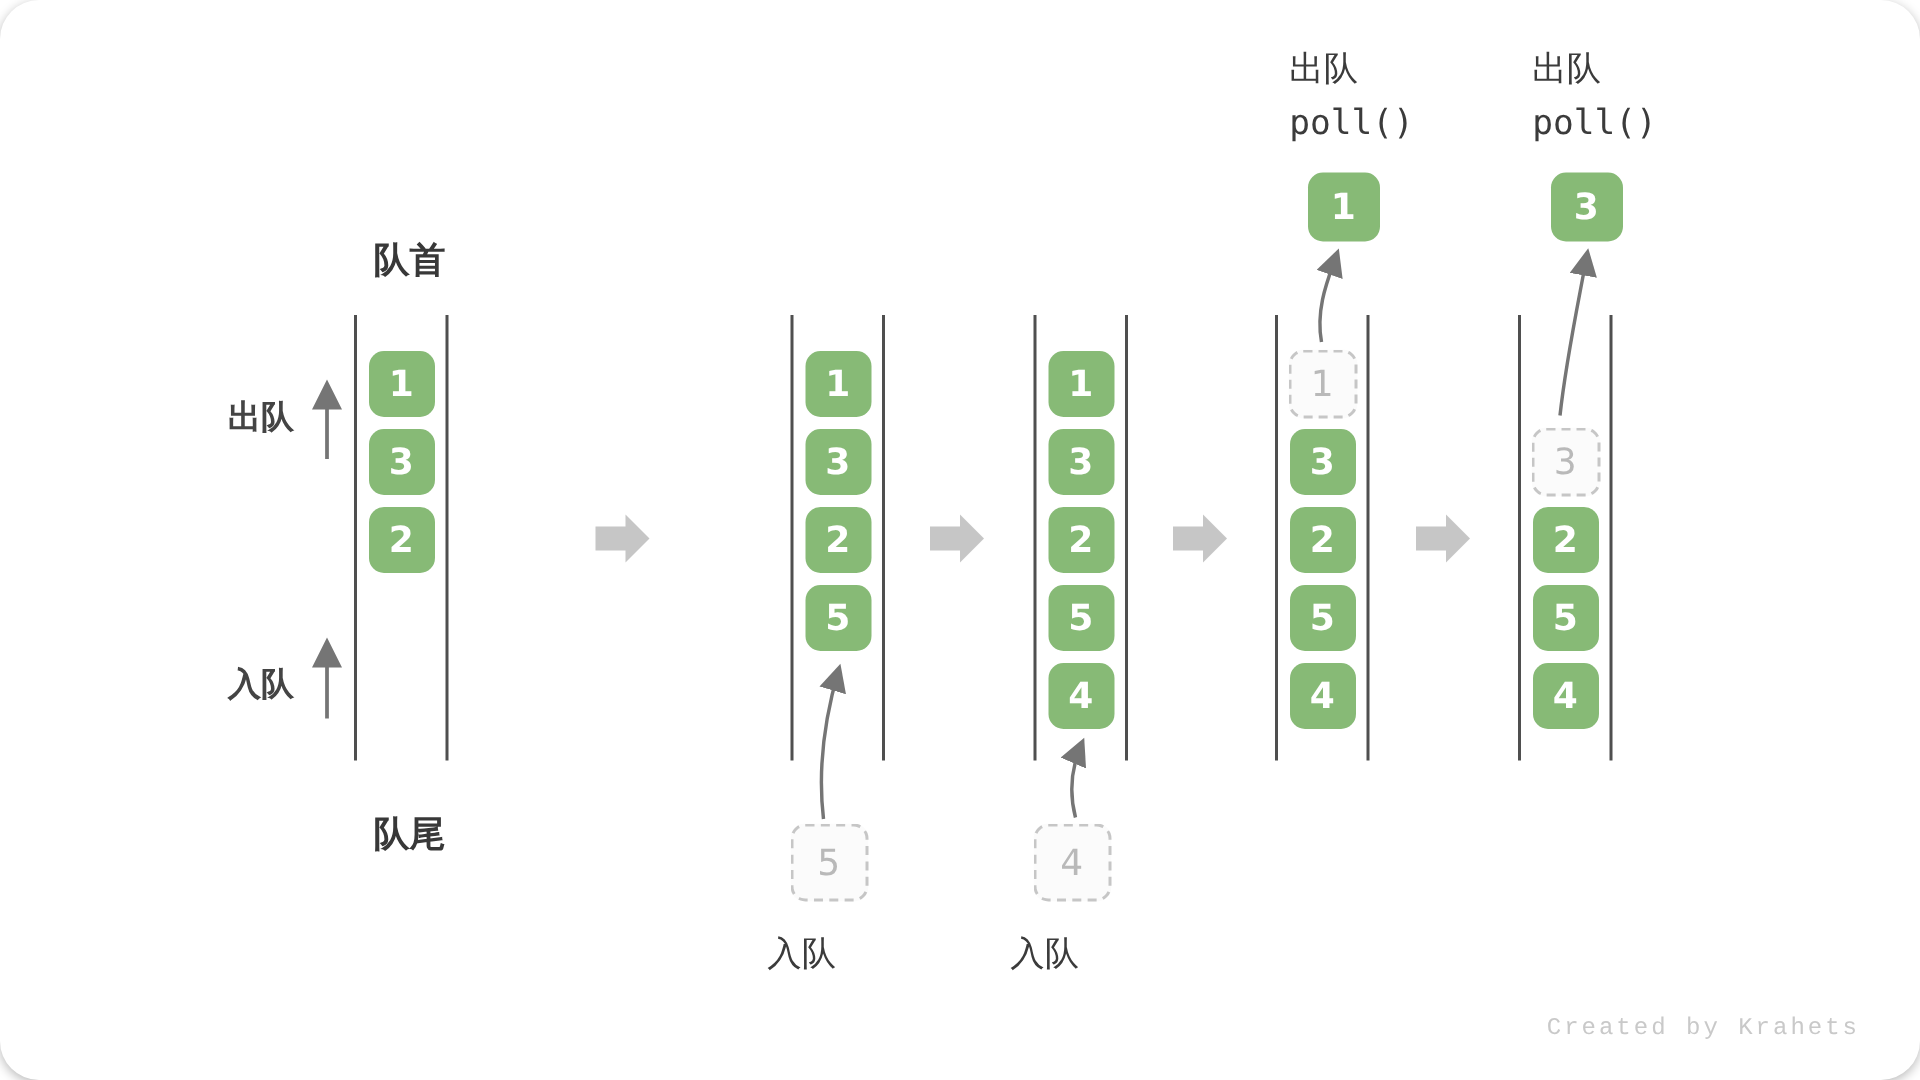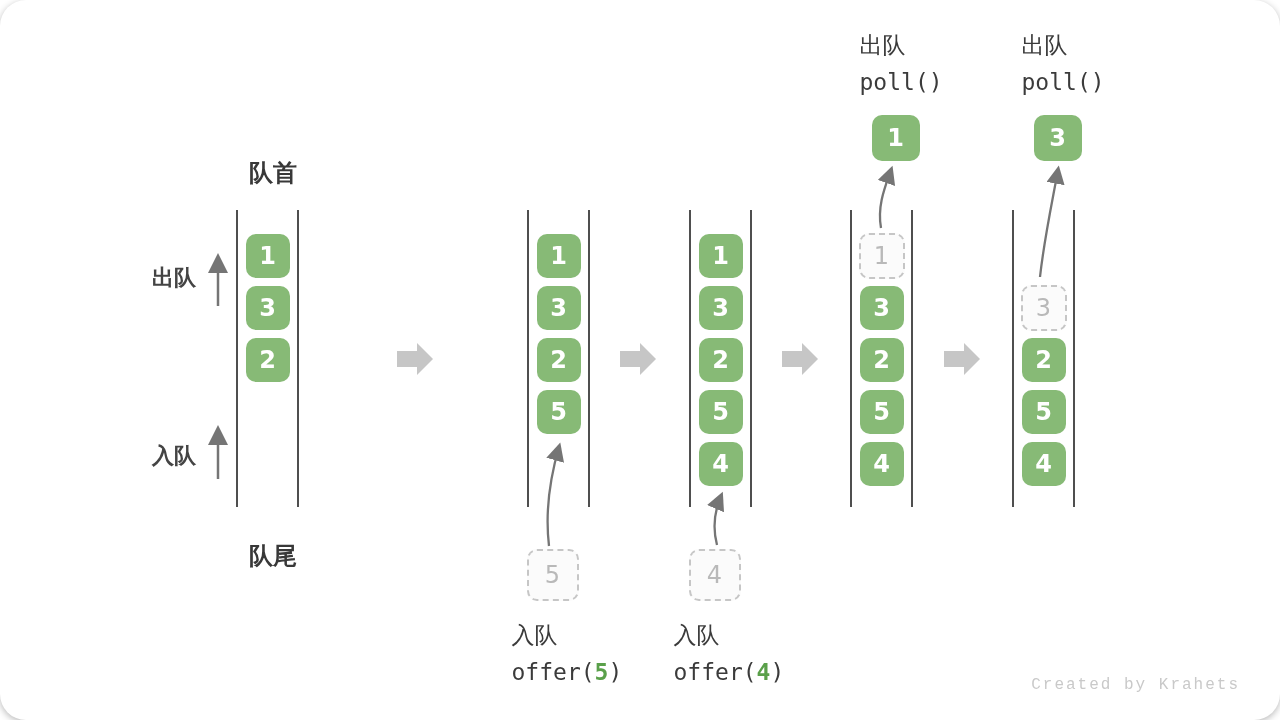--- a/index.html
+++ b/index.html
@@ -83,35 +83,33 @@
       <div class="column">
         <div class="chan-line" style="left: 527.25px;"></div>
         <div class="chan-line" style="left: 588.25px;"></div>
         <div class="cell green" style="left: 536.5px; top: 234px; width: 44px; height: 44px;">1</div>
         <div class="cell green" style="left: 536.5px; top: 286px; width: 44px; height: 44px;">3</div>
         <div class="cell green" style="left: 536.5px; top: 338px; width: 44px; height: 44px;">2</div>
         <div class="cell green" style="left: 536.5px; top: 390px; width: 44px; height: 44px;">5</div>
         <div class="cell dashed" style="left: 526.5px; top: 549px; width: 52px; height: 52px;">5</div>
         <div class="op" style="left: 511.5px; top: 617px;">
           <span class="zh">入队</span>
-          <span class="code">offer(<span class="arg">5</span>)</span>
         </div>
       </div>
       <div class="column">
         <div class="chan-line" style="left: 689.25px;"></div>
         <div class="chan-line" style="left: 750.25px;"></div>
         <div class="cell green" style="left: 698.5px; top: 234px; width: 44px; height: 44px;">1</div>
         <div class="cell green" style="left: 698.5px; top: 286px; width: 44px; height: 44px;">3</div>
         <div class="cell green" style="left: 698.5px; top: 338px; width: 44px; height: 44px;">2</div>
         <div class="cell green" style="left: 698.5px; top: 390px; width: 44px; height: 44px;">5</div>
         <div class="cell green" style="left: 698.5px; top: 442px; width: 44px; height: 44px;">4</div>
         <div class="cell dashed" style="left: 688.5px; top: 549px; width: 52px; height: 52px;">4</div>
         <div class="op" style="left: 673.5px; top: 617px;">
           <span class="zh">入队</span>
-          <span class="code">offer(<span class="arg">4</span>)</span>
         </div>
       </div>
       <div class="column">
         <div class="chan-line" style="left: 850.25px;"></div>
         <div class="chan-line" style="left: 911.25px;"></div>
         <div class="cell dashed" style="left: 858.5px; top: 233px; width: 46px; height: 46px;">1</div>
         <div class="cell green" style="left: 859.5px; top: 286px; width: 44px; height: 44px;">3</div>
         <div class="cell green" style="left: 859.5px; top: 338px; width: 44px; height: 44px;">2</div>
         <div class="cell green" style="left: 859.5px; top: 390px; width: 44px; height: 44px;">5</div>
         <div class="cell green" style="left: 859.5px; top: 442px; width: 44px; height: 44px;">4</div>

